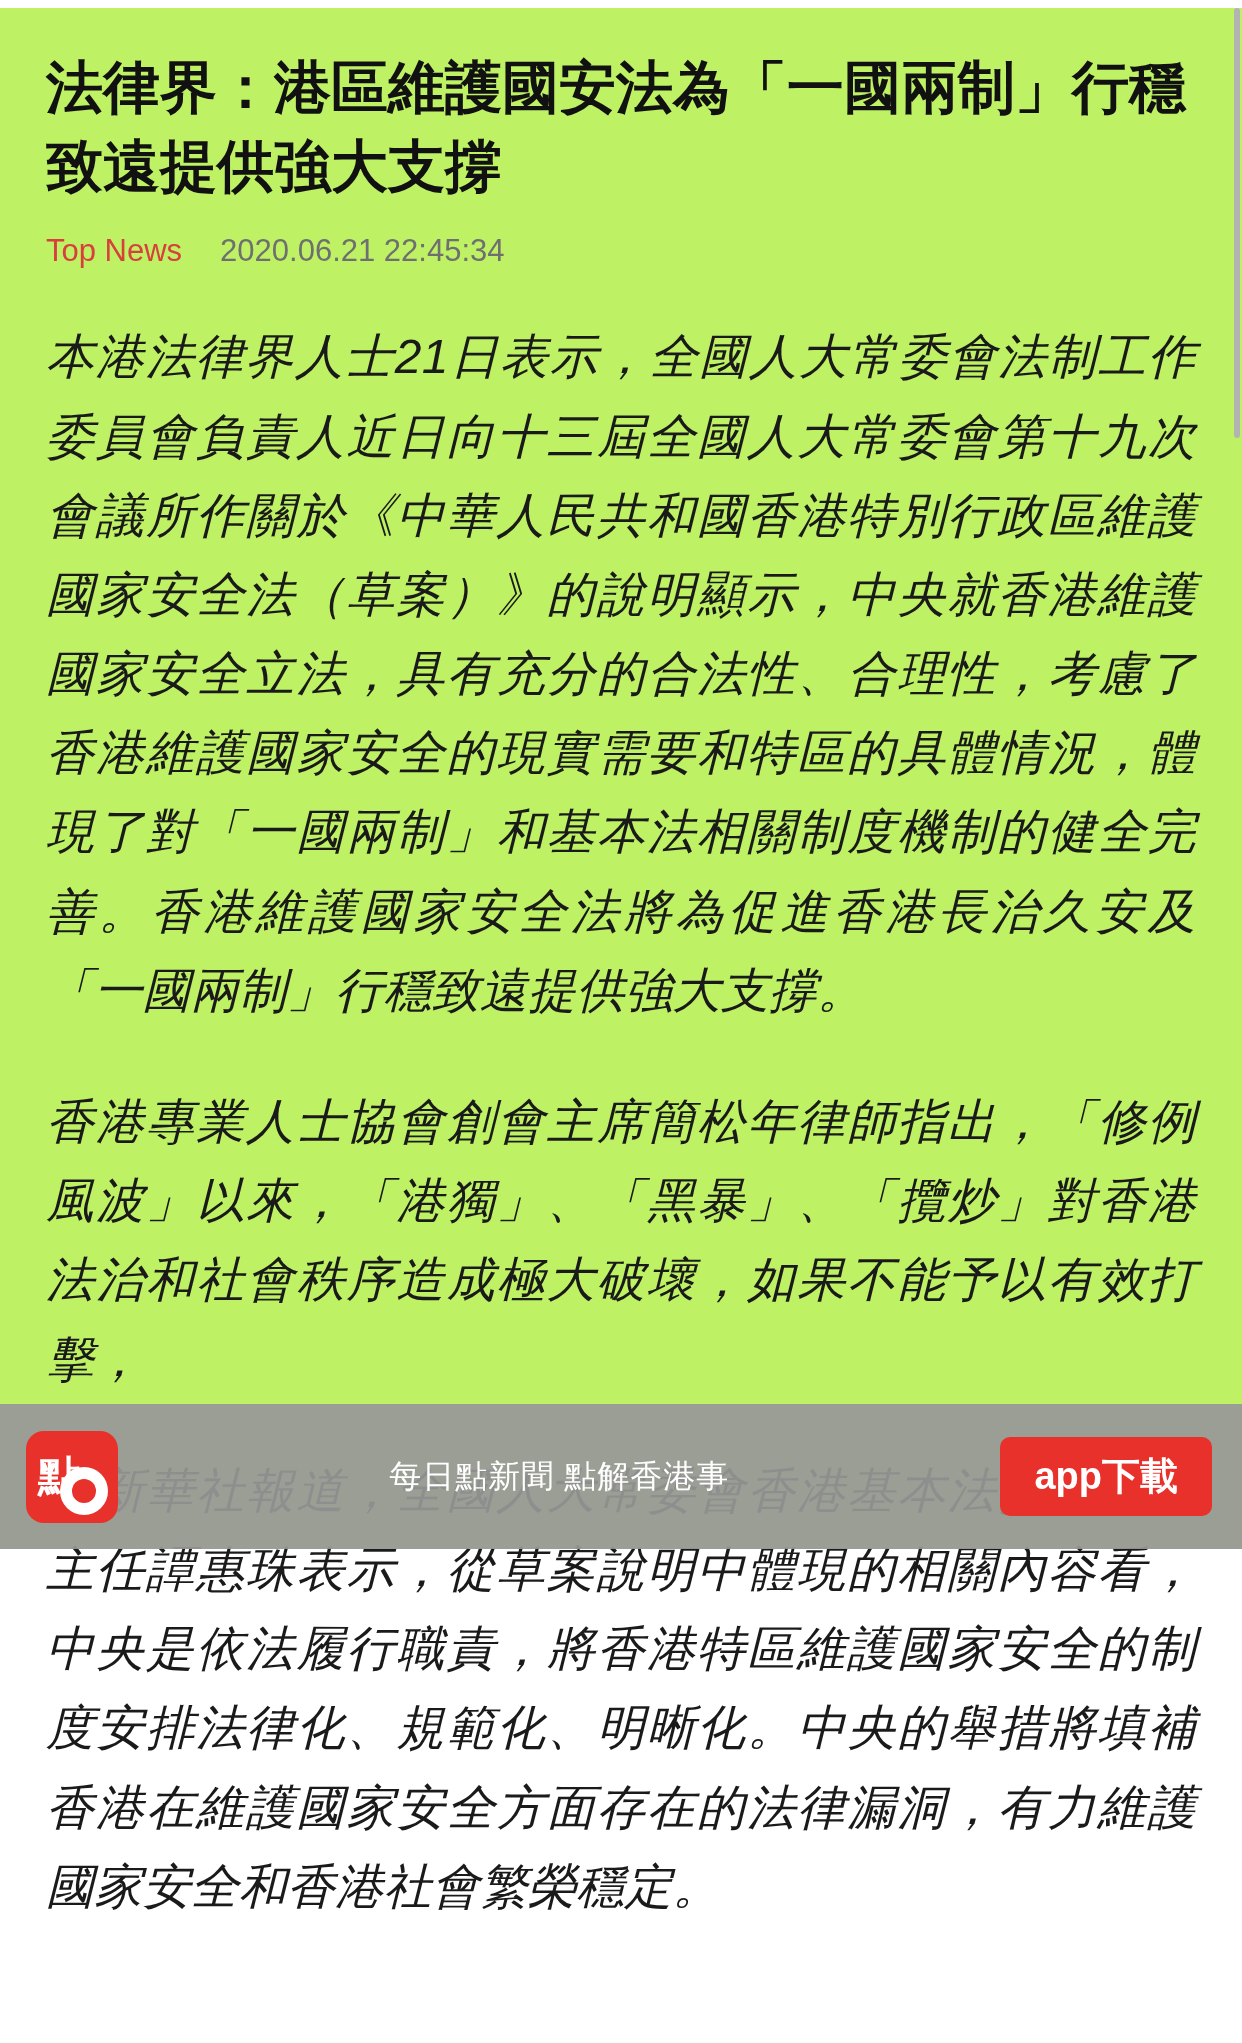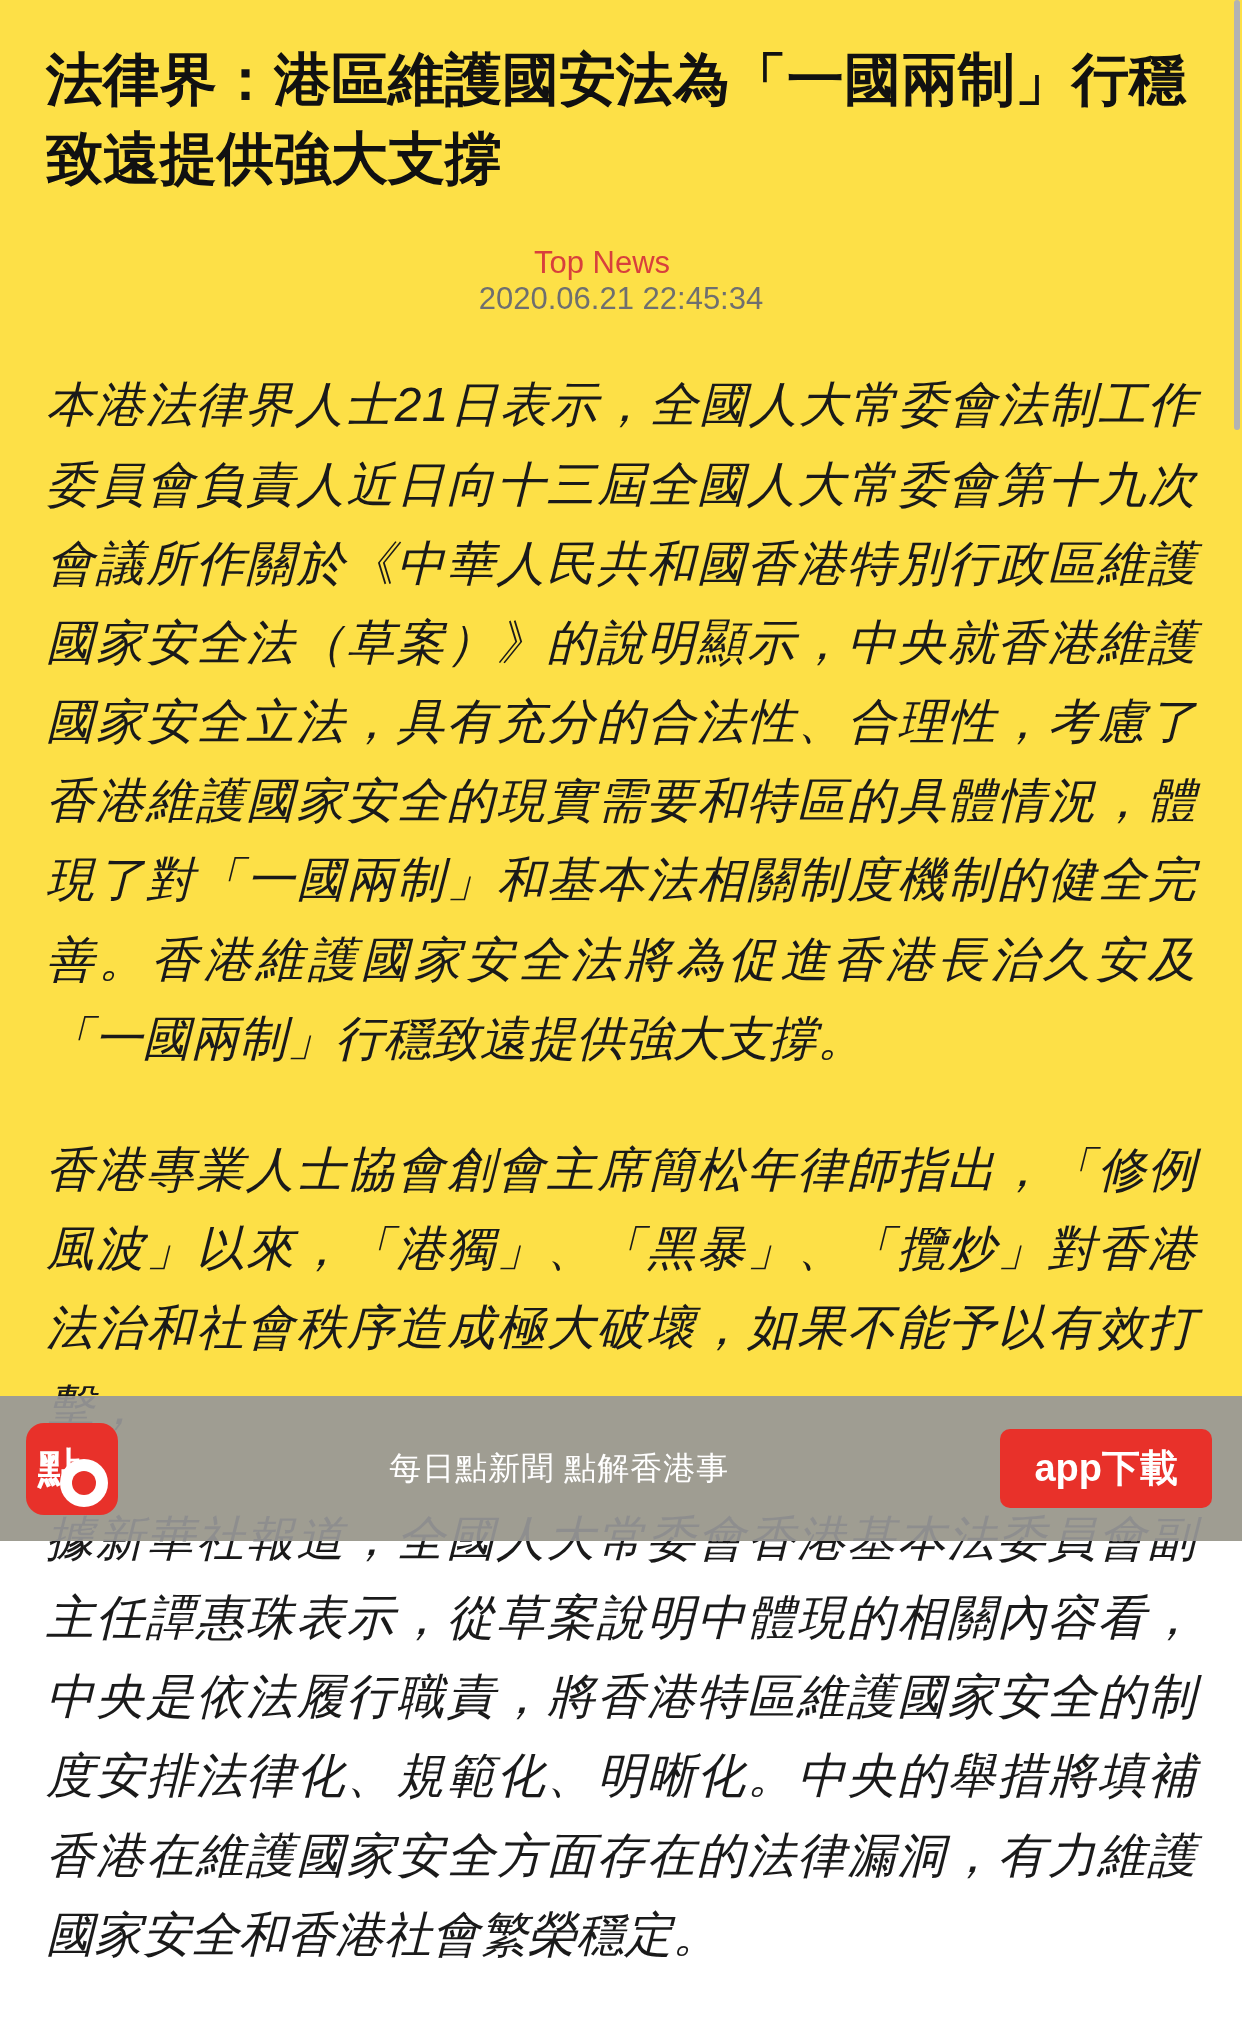--- a/index.html
+++ b/index.html
@@ -11,49 +11,48 @@
     width: 1242px;
     height: 2043px;
     position: relative;
     overflow: hidden;
     font-family: "Liberation Sans", "DejaVu Sans", sans-serif;
     -webkit-font-smoothing: antialiased;
   }
 
   .page {
     position: absolute;
-    top: 0;
+    top: 8px;
     left: 0;
     width: 1242px;
     height: 1541px;
-    background: #fde047;
+    background: #bef264;
     box-sizing: border-box;
   }
 
   .content {
     padding: 30px 46px 0 46px;
     box-sizing: border-box;
   }
 
   .article-title {
     font-size: 57px;
     line-height: 1.38;
     font-weight: bold;
     color: #111111;
     letter-spacing: 0px;
     margin: 0;
     padding: 10px 0 0 0;
   }
 
   .meta-row {
     display: flex;
-    align-items: center;
-    margin-top: 48px;
+    align-items: flex-start;
+    margin-top: 28px;
     margin-bottom: 10px;
-    flex-direction: column;
   }
 
   .meta-category {
     color: #d8403c;
     font-size: 31px;
     font-weight: normal;
     margin-right: 38px;
     white-space: nowrap;
   }
 

